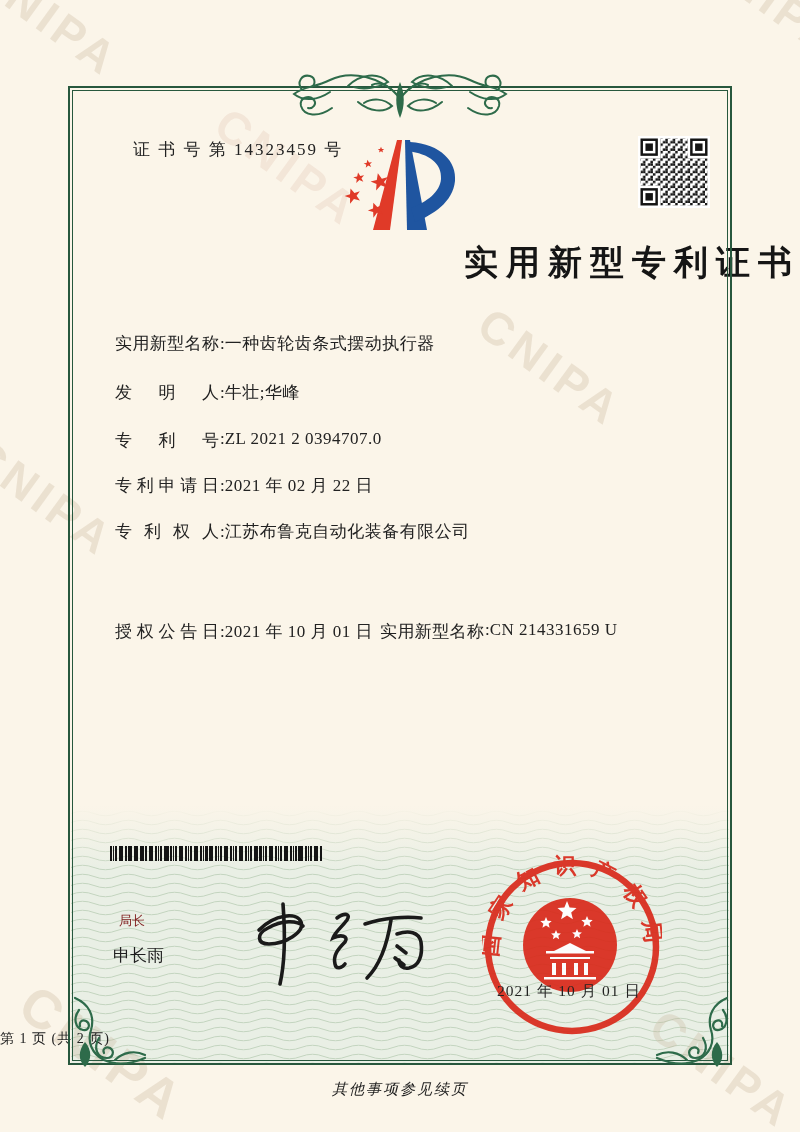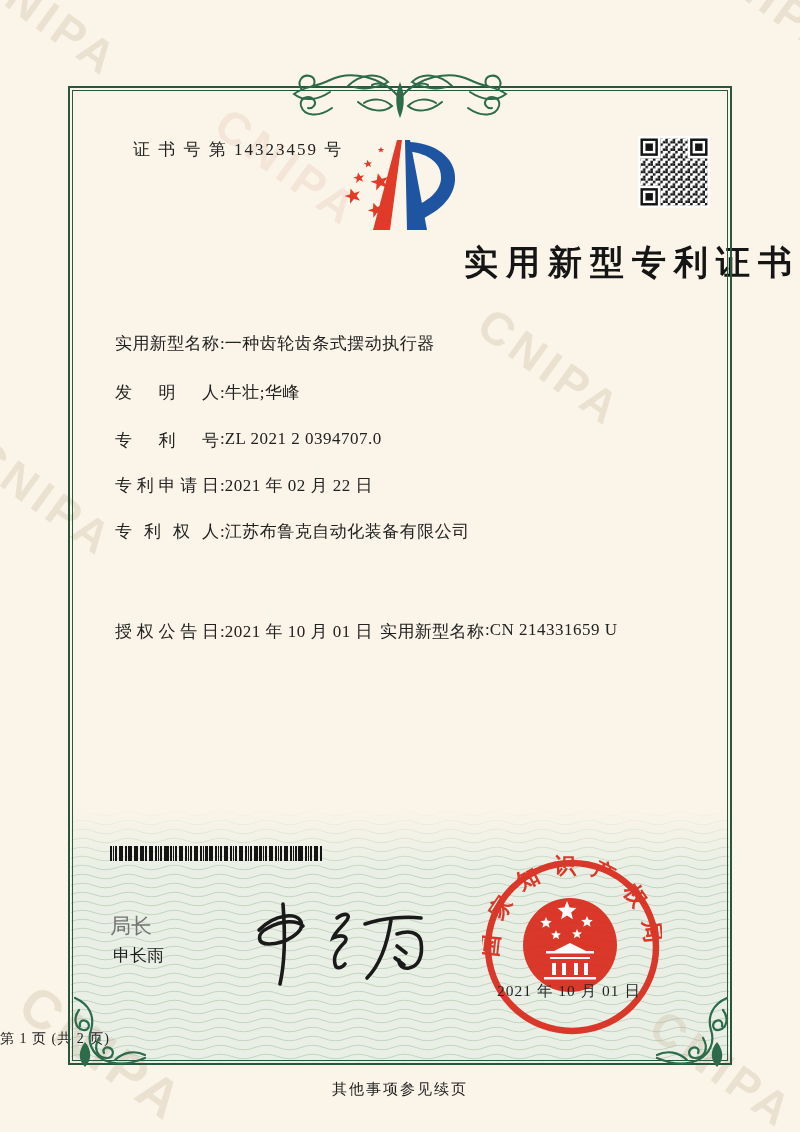--- a/index.html
+++ b/index.html
@@ -45,28 +45,28 @@
     font-size:16px; line-height:22.6px; text-align:justify; color:#1d1d1d;
   }
   .paras p{margin:0; text-indent:2em;}
   .barcode{
     position:absolute; left:110px; top:846px; width:212px; height:15px; z-index:2;
     background-image:
       repeating-linear-gradient(90deg,#141414 0 1px,transparent 1px 3px),
       repeating-linear-gradient(90deg,#141414 0 2px,transparent 2px 5px),
       repeating-linear-gradient(90deg,transparent 0 6px,#141414 6px 7px,transparent 7px 13px);
   }
-  .sig-title{position:absolute; left:110px; top:912px; font-size:21px; z-index:2;
-    font-family:"Liberation Sans","DejaVu Sans",sans-serif; color:#737373;}
+  .sig-title{position:absolute; left:119px; top:912px; font-size:13px; z-index:2;
+    font-family:"Liberation Sans","DejaVu Sans",sans-serif; color:#7f1d1d;}
   .sig-name{position:absolute; left:113px; top:944px; font-size:17px; z-index:2;
     font-family:"Liberation Sans","DejaVu Sans",sans-serif; color:#1f1f1f;text-align:center;}
   .signature{position:absolute; left:245px; top:892px; z-index:2;}
   .seal{position:absolute; left:482px; top:851px; z-index:3; opacity:0.93;}
   .page-no{position:absolute; left:0; top:1030px; width:100%; text-align:left; font-size:14px; letter-spacing:1px; z-index:2;}
-  .footer-note{position:absolute; left:0; top:1080px; width:100%; text-align:center; font-size:15px; letter-spacing:2px; z-index:2; color:#1d1d1d;}
+  .footer-note{position:absolute; left:0; top:1080px; width:100%; text-align:center; font-size:15px; letter-spacing:2px; z-index:2; color:#1d1d1d;font-style:italic;}
   .orn-top{position:absolute; left:288px; top:56px; z-index:6;}
   .orn-corner{position:absolute; top:994px; z-index:6;}
   .orn-corner.left{left:69px;}
   .orn-corner.right{left:651px; transform:scaleX(-1);}
 </style>
 </head>
 <body>
 
 <div class="page">
 

